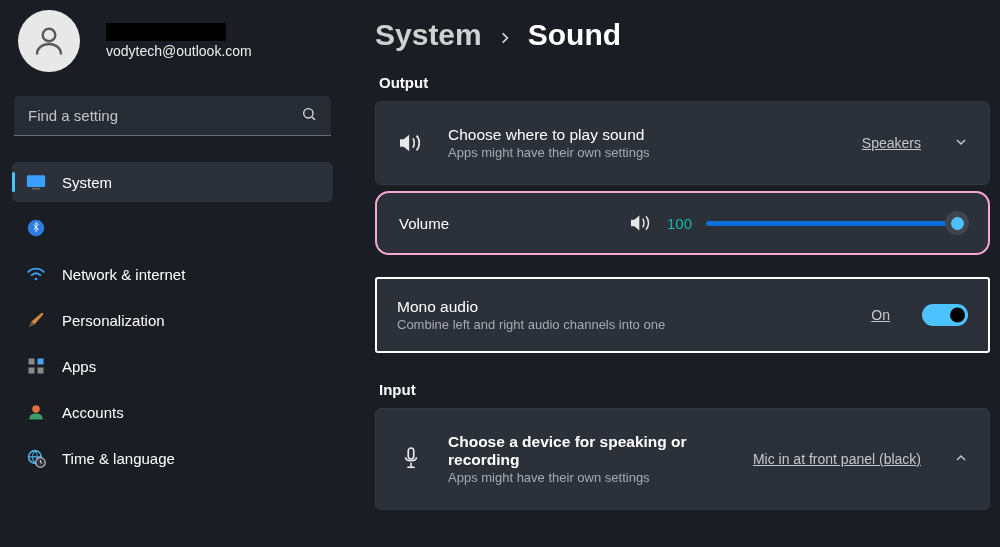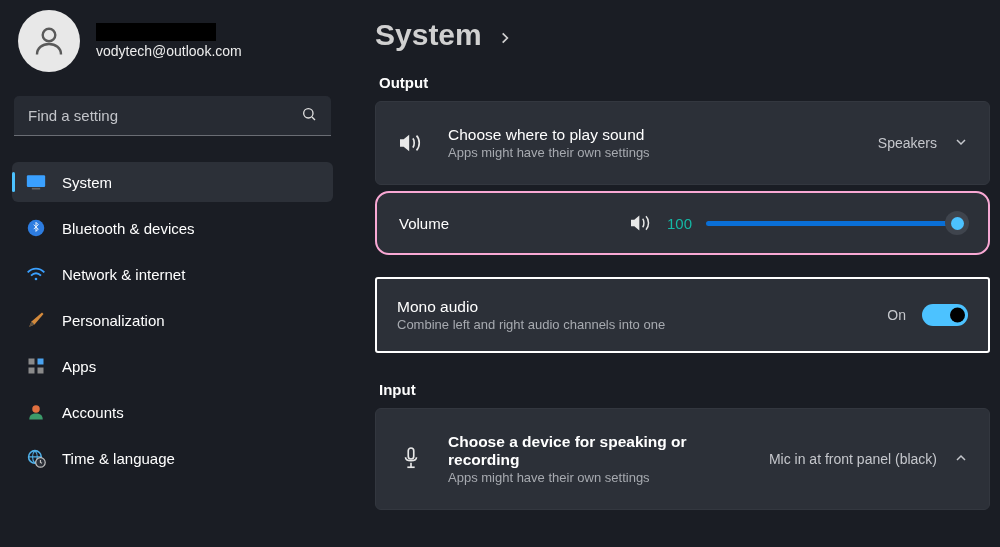--- a/index.html
+++ b/index.html
@@ -16,21 +16,21 @@
       overflow: hidden;
       display: flex;
     }
     .sidebar {
       width: 345px;
       padding: 10px 12px;
     }
     .user-section {
       display: flex;
       align-items: center;
-      gap: 16px;
+      gap: 26px;
       padding: 0 6px 24px 6px;
     }
     .avatar-circle {
       width: 62px;
       height: 62px;
       border-radius: 50%;
       background: #e8e8e8;
       display: flex;
       align-items: center;
       justify-content: center;
@@ -157,23 +157,24 @@
       color: #ffffff;
     }
     .card-sub {
       font-size: 13px;
       color: #a7aab0;
       margin-top: 1px;
     }
     .card-right {
       display: flex;
       align-items: center;
-      gap: 16px;
+      gap: 32px;
       color: #c5c7cc;
       font-size: 14px;
+      text-decoration: underline;
     }
     .chevron { width: 16px; height: 16px; }
     
     .volume-card {
       background: #2c3038;
       border: 2px solid #f9a8d4;
       border-radius: 14px;
       padding: 20px 22px;
       display: flex;
       align-items: center;
@@ -285,21 +286,20 @@
       </span>
       <span class="nav-label">System</span>
     </li>
     <li class="nav-item">
       <span class="nav-icon">
         <svg width="18" height="18" viewBox="0 0 24 24">
             <circle cx="12" cy="12" r="11" fill="#2d7ce0"></circle>
             <path d="M12 5 L16 9 L12 13 L16 17 L12 21 L12 5 M8 9 L12 13 M8 17 L12 13" stroke="#fff" stroke-width="1.6" fill="none" transform="scale(0.75) translate(4,1)"></path>
           </svg>
       </span>
-      <span class="nav-label">Bluetooth &amp; devices</span>
     </li>
     <li class="nav-item">
       <span class="nav-icon">
         <svg width="20" height="16" viewBox="0 0 24 18" fill="none" stroke="#3aa0ff" stroke-width="2.2">
             <path d="M2 7 C8 1 16 1 22 7"></path>
             <path d="M6 11 C10 7 14 7 18 11"></path>
             <circle cx="12" cy="15" r="1.6" fill="#3aa0ff" stroke="none"></circle>
           </svg>
       </span>
       <span class="nav-label">Network &amp; internet</span>
@@ -348,20 +348,21 @@
 </div>
 
 <div class="main">
   <div class="breadcrumb">
     <span class="breadcrumb-parent">System</span>
     <span class="breadcrumb-sep">
       <svg width="14" height="14" viewBox="0 0 24 24" fill="none" stroke="#cfcfcf" stroke-width="3">
           <polyline points="8 4 16 12 8 20"></polyline>
         </svg>
     </span>
+    <span class="breadcrumb-current">Sound</span>
   </div>
 
   <div class="section-label">Output</div>
 
   <div class="card">
     <span class="card-icon">
       <svg width="26" height="22" viewBox="0 0 28 24" fill="none" stroke="#e8e8e8" stroke-width="1.8">
           <path d="M2 8 H6 L12 3 V21 L6 16 H2 Z" fill="#e8e8e8" stroke="none"></path>
           <path d="M16 7 C18 9 18 15 16 17"></path>
           <path d="M20 4 C24 8 24 16 20 20"></path>

